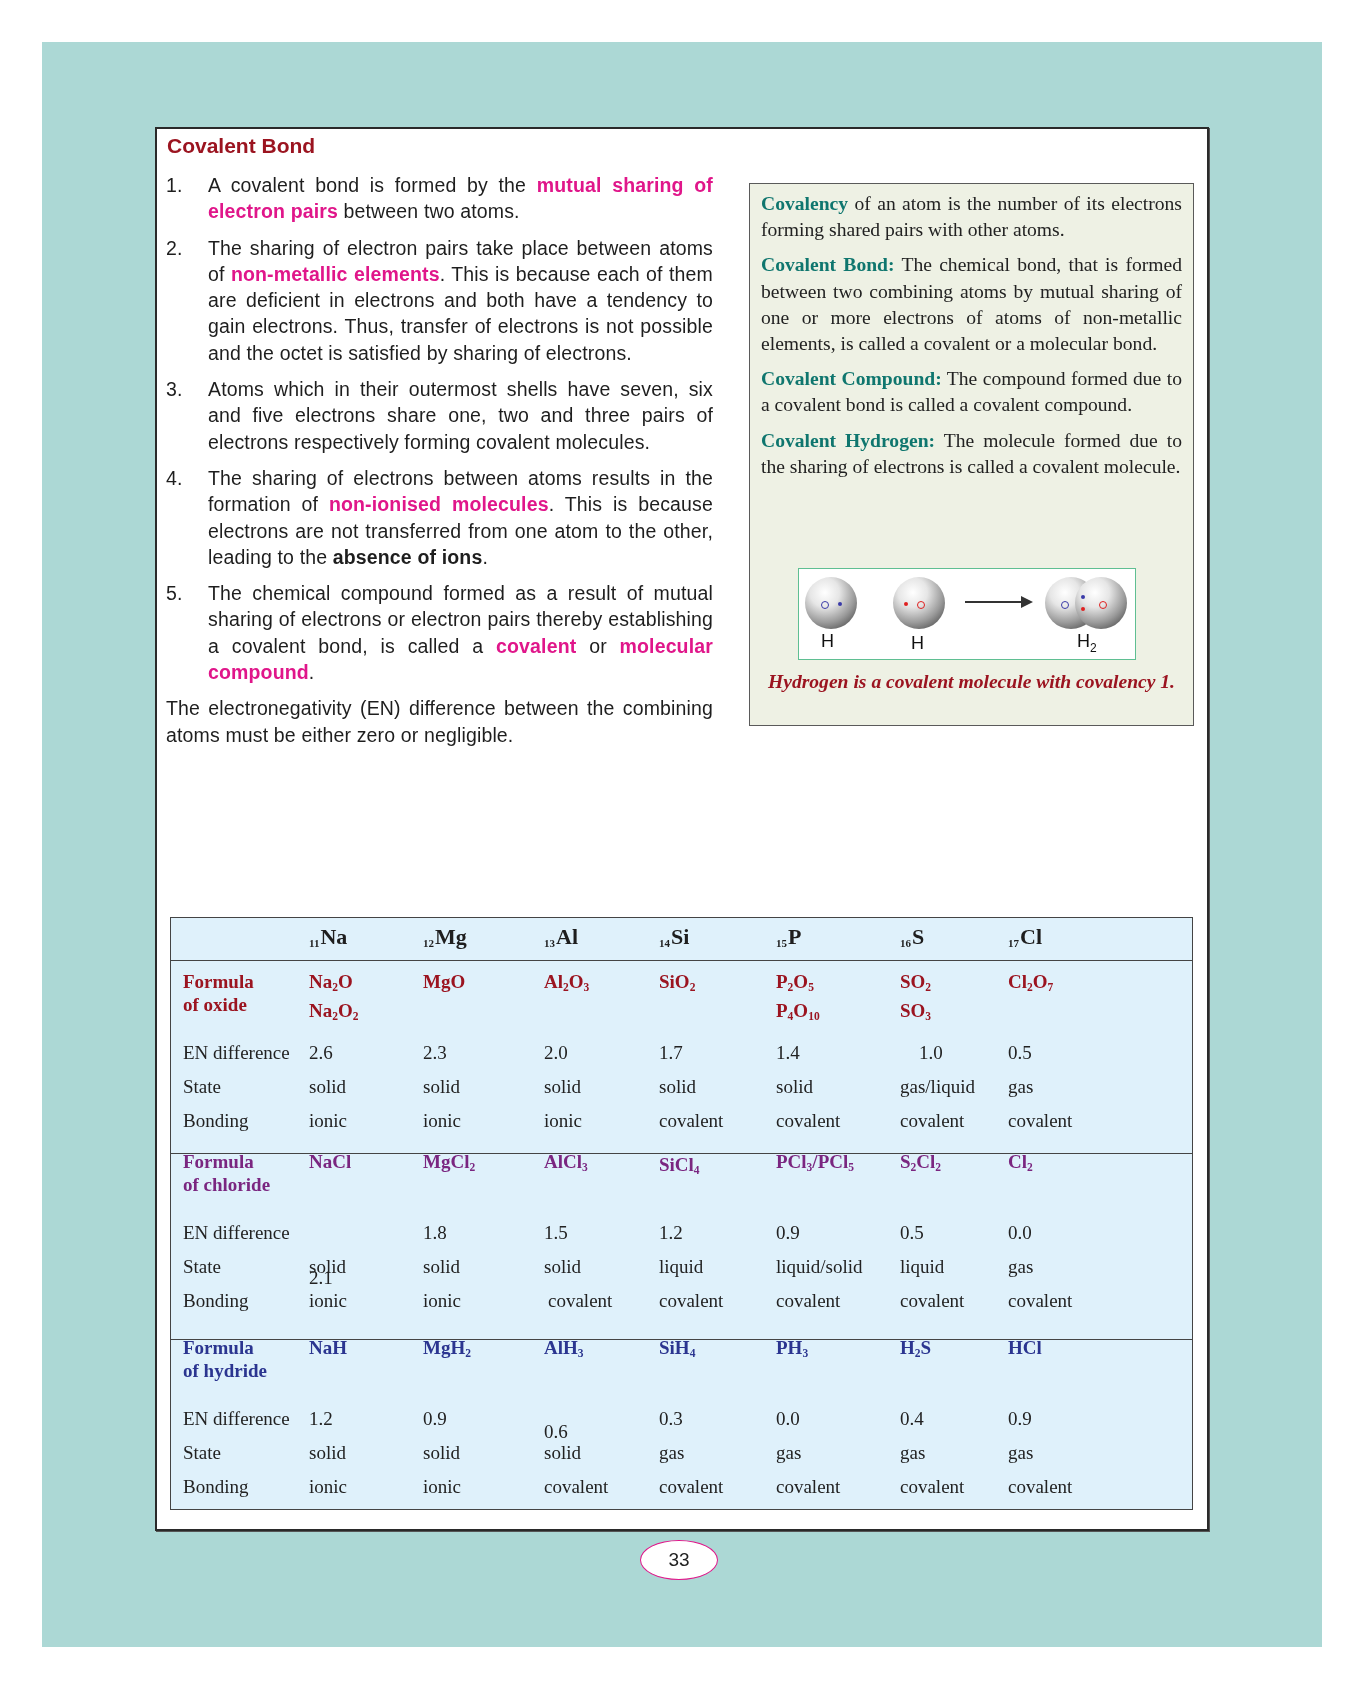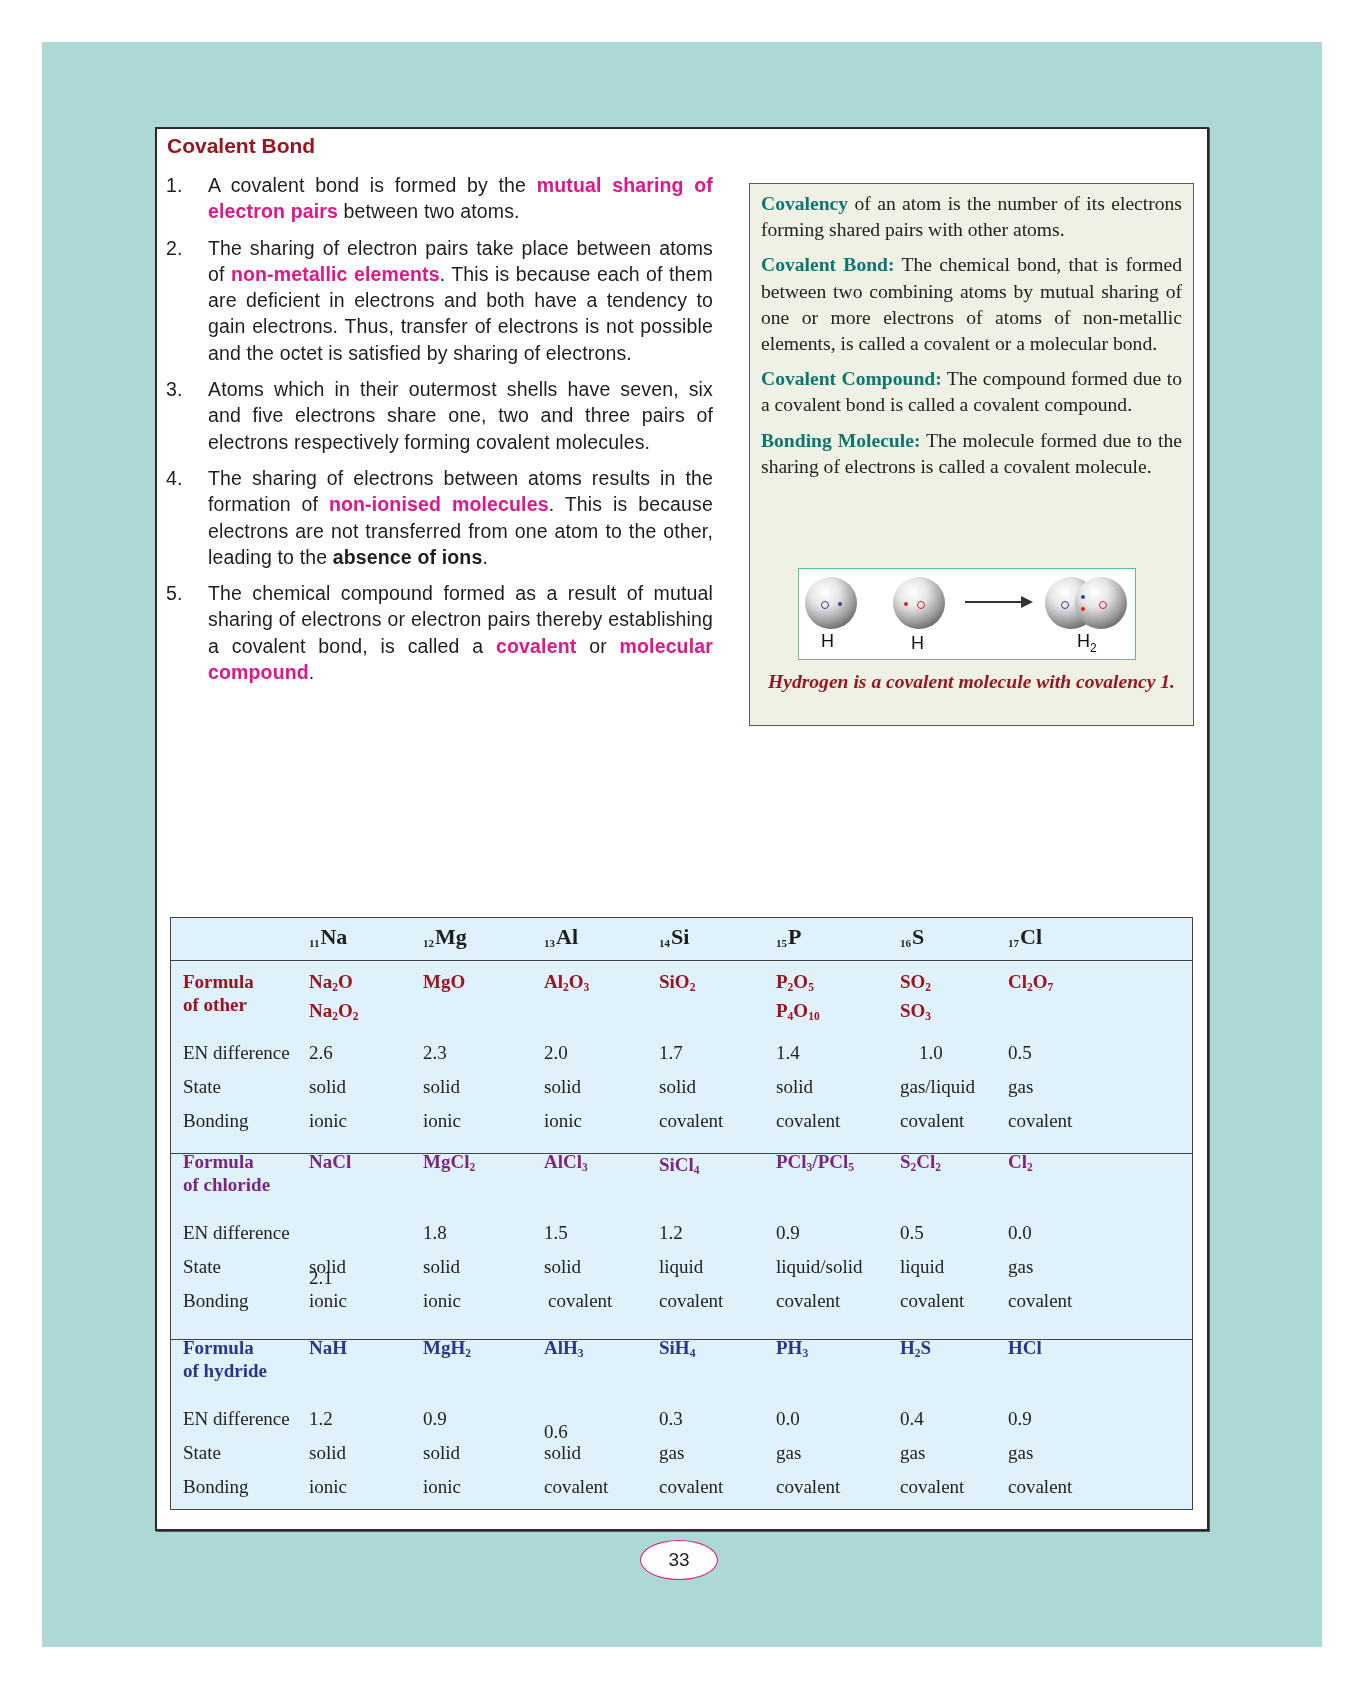--- a/index.html
+++ b/index.html
@@ -48,29 +48,30 @@
 
 <div class="leftcol sans">
   <div id="points">
       <div class="item"><span class="num">1.</span><span>A covalent bond is formed by the </span><span class="hl">mutual sharing of electron pairs</span><span> between two atoms.</span></div>
       <div class="item"><span class="num">2.</span><span>The sharing of electron pairs take place between atoms of </span><span class="hl">non-metallic elements</span><span>. This is because each of them are deficient in electrons and both have a tendency to gain electrons. Thus, transfer of electrons is not possible and the octet is satisfied by sharing of electrons.</span></div>
       <div class="item"><span class="num">3.</span><span>Atoms which in their outermost shells have seven, six and five electrons share one, two and three pairs of electrons respectively forming covalent molecules.</span></div>
       <div class="item"><span class="num">4.</span><span>The sharing of electrons between atoms results in the formation of </span><span class="hl">non-ionised molecules</span><span>. This is because electrons are not transferred from one atom to the other, leading to the </span><span class="b">absence of ions</span><span>.</span></div>
       <div class="item"><span class="num">5.</span><span>The chemical compound formed as a result of mutual sharing of electrons or electron pairs thereby establishing a covalent bond, is called a </span><span class="hl">covalent</span><span> or </span><span class="hl">molecular compound</span><span>.</span></div>
     </div>
   <div id="paras">
+      <div class="para">The electronegativity (EN) difference between the combining atoms must be either zero or negligible.</div>
     </div>
 </div>
 
 <div class="sidebox serif">
   <div id="defs">
       <p><span class="term">Covalency</span><span> of an atom is the number of its electrons forming shared pairs with other atoms.</span></p>
       <p><span class="term">Covalent Bond:</span><span> The chemical bond, that is formed between two combining atoms by mutual sharing of one or more electrons of atoms of non-metallic elements, is called a covalent or a molecular bond.</span></p>
       <p><span class="term">Covalent Compound:</span><span> The compound formed due to a covalent bond is called a covalent compound.</span></p>
-      <p><span class="term">Bonding Molecule:</span><span> The molecule formed due to the sharing of electrons is called a covalent molecule.</span></p>
+      <p><span class="term">Covalent Hydrogen:</span><span> The molecule formed due to the sharing of electrons is called a covalent molecule.</span></p>
     </div>
   <div class="diagram sans">
     <div class="atom" style="left:6px;top:8px;">
       <div class="dot" style="left:16px;top:24px;width:6px;height:6px;border:1.5px solid #3a3aa8;"></div>
       <div class="dot" style="left:33px;top:25px;width:4px;height:4px;background:#3a3aa8;"></div>
     </div>
     <div class="alabel" style="left:22px;top:62px;">H</div>
 
     <div class="atom" style="left:94px;top:8px;">
       <div class="dot" style="left:11px;top:25px;width:4px;height:4px;background:#e02020;"></div>
@@ -99,21 +100,21 @@
     <div class="cell hdr" style="left: 138px; top: 6px;"><sub>11</sub><span>Na</span></div>
     <div class="cell hdr" style="left: 252px; top: 6px;"><sub>12</sub><span>Mg</span></div>
     <div class="cell hdr" style="left: 373px; top: 6px;"><sub>13</sub><span>Al</span></div>
     <div class="cell hdr" style="left: 488px; top: 6px;"><sub>14</sub><span>Si</span></div>
     <div class="cell hdr" style="left: 605px; top: 6px;"><sub>15</sub><span>P</span></div>
     <div class="cell hdr" style="left: 729px; top: 6px;"><sub>16</sub><span>S</span></div>
     <div class="cell hdr" style="left: 837px; top: 6px;"><sub>17</sub><span>Cl</span></div>
     <div class="hline" style="top: 42px;"></div>
     <div class="cell oxide" style="left: 12px; top: 52px; line-height: 23px;">
       <div>Formula</div>
-      <div>of other</div>
+      <div>of oxide</div>
     </div>
     <div class="cell fm oxide" style="left: 138px; top: 52px; line-height: 23px;">
       <div>Na<sub>2</sub>O</div>
       <div>Na<sub>2</sub>O<sub>2</sub></div>
     </div>
     <div class="cell fm oxide" style="left: 252px; top: 52px; line-height: 23px;">
       <div>MgO</div>
     </div>
     <div class="cell fm oxide" style="left: 373px; top: 52px; line-height: 23px;">
       <div>Al<sub>2</sub>O<sub>3</sub></div>

